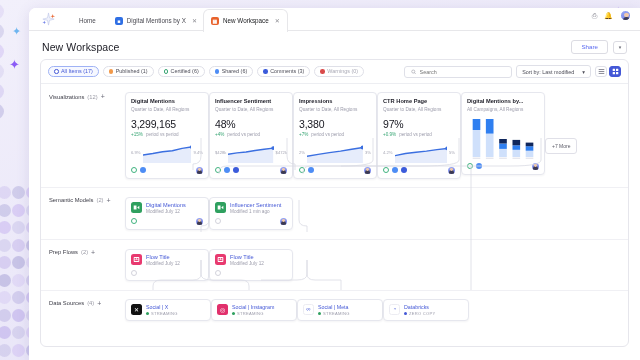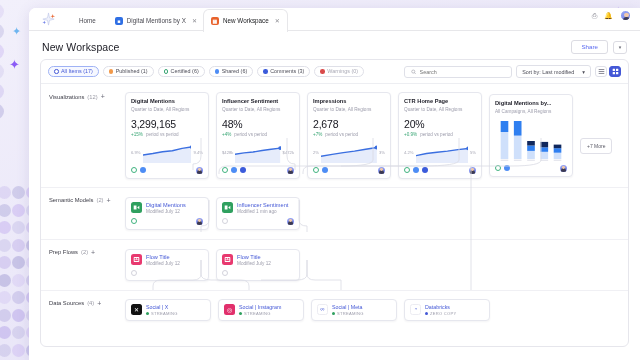--- a/index.html
+++ b/index.html
@@ -154,21 +154,21 @@
   
   .row { position:relative; }
   .row + .row { border-top:1px solid #f0f0f4; }
   .rowlabel{
     position:absolute; left:8px; top:9px;
     display:flex; align-items:center; gap:3px;
     font-size:5.8px; color:#3d3d47; white-space:nowrap; z-index:3;
   }
   .rowlabel .cnt{ color:#9a9aa5; }
   .rowlabel .plus{ color:#6a6a78; font-size:7px; line-height:1;}
-  .rowcards{ display:flex; gap:7px; padding: 8px 8px 8px 84px; align-items:center;}
+  .rowcards{ display:flex; padding: 8px 8px 8px 84px; align-items:flex-start;}
 
   
   .vcard{
     width:84px; background:#fff; border:1px solid #e6e7ee; border-radius:4px;
     padding:5px 5px 4px 5px; flex:none;
     box-shadow:0 1px 2px rgba(30,30,60,.05);
   }
   .vc-title{ font-size:5.7px; font-weight:bold; color:#1c1c26; line-height:1.2;
              white-space:nowrap; overflow:hidden; text-overflow:ellipsis;}
   .vc-sub{ font-size:4.7px; color:#9c9cab; margin-top:1.5px;}
@@ -436,21 +436,21 @@
                   <span class="mini ring"></span>
                   <span class="mini" style="background:#4e8df5"></span>
                   <span class="mini" style="background:#3b5bdb"></span>
                 </div>
                 <span class="av-sm"></span>
               </div>
             </div>
             <div class="vcard">
               <div class="vc-title">Impressions</div>
               <div class="vc-sub">Quarter to Date, All Regions</div>
-              <div class="vc-big">2,678</div>
+              <div class="vc-big">3,380</div>
         <div class="vc-delta"><b>+7%</b><span>period vs period</span></div>
               <div class="vc-chart">
                 <span class="vc-ax">2%</span>
                 <svg class="vc-spark" viewBox="0 0 46 21" preserveAspectRatio="none">
     <path d="M0.0 14.2 L9.2 12.4 L18.4 10.6 L27.6 9.1 L36.8 7.3 L46.0 5.5 L 46 21 L 0 21 Z" fill="#dde6fa" opacity=".75"></path>
     <path d="M0.0 14.2 L9.2 12.4 L18.4 10.6 L27.6 9.1 L36.8 7.3 L46.0 5.5" fill="none" stroke="#3b6fe0" stroke-width="1.4" stroke-linejoin="round" stroke-linecap="round"></path>
     <circle cx="46.0" cy="5.5" r="1.9" fill="#3b6fe0"></circle>
   </svg>
                 <span class="vc-ax">3%</span>
               </div>
@@ -458,21 +458,21 @@
                 <div class="vc-icos">
                   <span class="mini ring"></span>
                   <span class="mini" style="background:#4e8df5"></span>
                 </div>
                 <span class="av-sm"></span>
               </div>
             </div>
             <div class="vcard">
               <div class="vc-title">CTR Home Page</div>
               <div class="vc-sub">Quarter to Date, All Regions</div>
-              <div class="vc-big">20%</div>
+              <div class="vc-big">97%</div>
         <div class="vc-delta"><b>+0.9%</b><span>period vs period</span></div>
               <div class="vc-chart">
                 <span class="vc-ax">4.2%</span>
                 <svg class="vc-spark" viewBox="0 0 46 21" preserveAspectRatio="none">
     <path d="M0.0 13.6 L9.2 11.5 L18.4 10.3 L27.6 9.1 L36.8 7.6 L46.0 6.4 L 46 21 L 0 21 Z" fill="#dde6fa" opacity=".75"></path>
     <path d="M0.0 13.6 L9.2 11.5 L18.4 10.3 L27.6 9.1 L36.8 7.6 L46.0 6.4" fill="none" stroke="#3b6fe0" stroke-width="1.4" stroke-linejoin="round" stroke-linecap="round"></path>
     <circle cx="46.0" cy="6.4" r="1.9" fill="#3b6fe0"></circle>
   </svg>
                 <span class="vc-ax">5%</span>
               </div>

